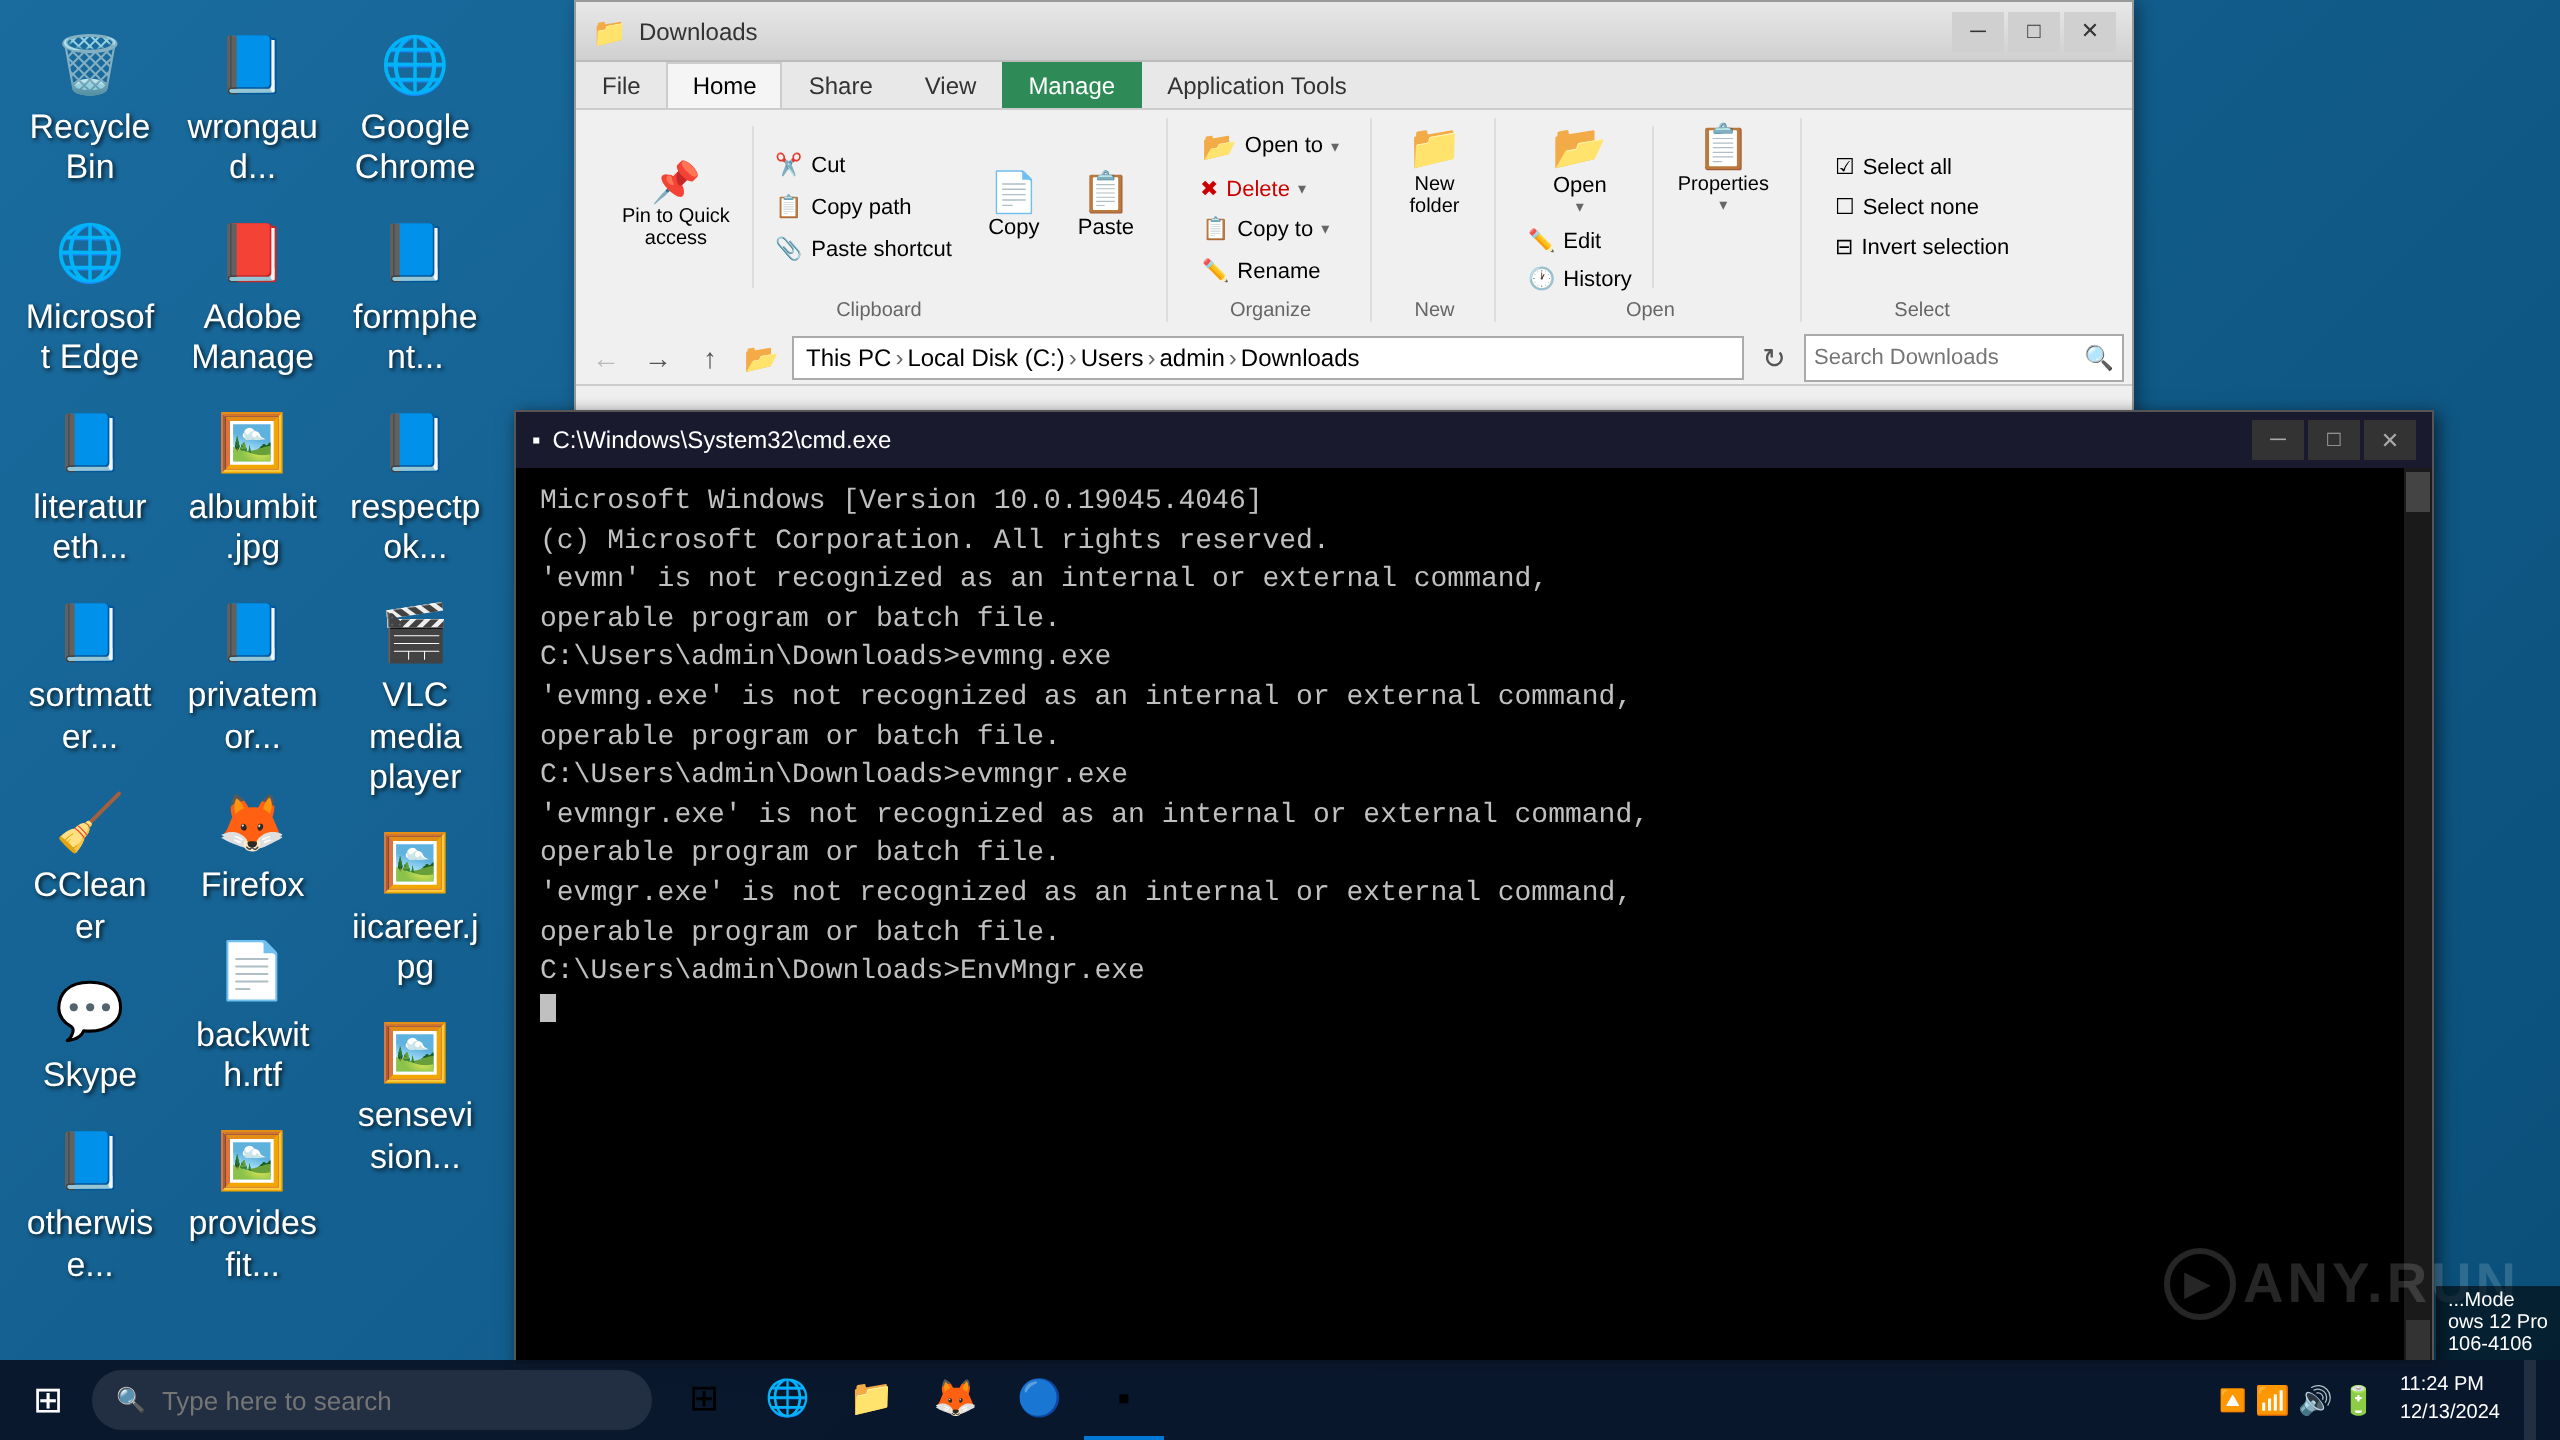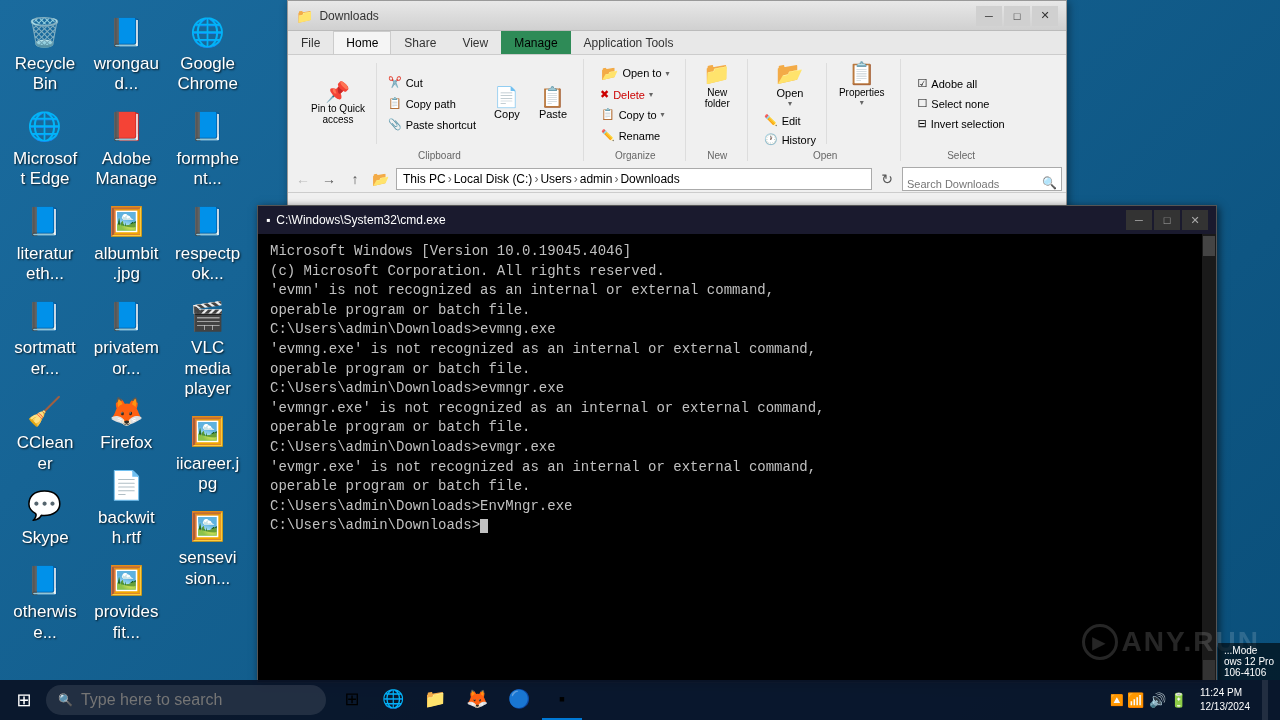--- a/index.html
+++ b/index.html
@@ -133,21 +133,21 @@
 
     .ribbon-tab.active {
       background: #f5f5f5;
       border-color: #ccc;
       border-bottom-color: #f5f5f5;
       color: #000;
     }
 
     .ribbon-tab.manage {
       background: #2e8b57;
-      color: #000000;
+      color: #ffffff;
       border-color: #2e8b57;
     }
 
     .ribbon-content {
       display: flex;
       align-items: stretch;
       padding: 4px 8px;
       gap: 2px;
       min-height: 70px;
     }
@@ -249,21 +249,21 @@
       color: #000;
     }
 
     .path-sep { color: #666; }
 
     .search-box {
       width: 160px;
       height: 24px;
       border: 1px solid #aaa;
       display: flex;
-      align-items: flex-end;
+      align-items: center;
       background: white;
       padding: 0 4px;
       gap: 4px;
     }
 
     .search-box input {
       border: none;
       outline: none;
       font-size: 11px;
       width: 100%;
@@ -805,21 +805,21 @@
           </div>
         </div>
         <span class="ribbon-group-label">Open</span>
       </div>
 
       <div class="ribbon-group">
         <div class="ribbon-btns">
           <div style="display:flex;flex-direction:column;gap:3px;">
             <div class="check-btn">
               <span>☑</span>
-              <span>Adobe all</span>
+              <span>Select all</span>
             </div>
             <div class="check-btn">
               <span>☐</span>
               <span>Select none</span>
             </div>
             <div class="check-btn">
               <span>⊟</span>
               <span>Invert selection</span>
             </div>
           </div>
@@ -874,28 +874,26 @@
           <span class="line">operable program or batch file.</span>
           <span class="line"></span>
           <span class="line">C:\Users\admin\Downloads&gt;evmng.exe</span>
           <span class="line">'evmng.exe' is not recognized as an internal or external command,</span>
           <span class="line">operable program or batch file.</span>
           <span class="line"></span>
           <span class="line">C:\Users\admin\Downloads&gt;evmngr.exe</span>
           <span class="line">'evmngr.exe' is not recognized as an internal or external command,</span>
           <span class="line">operable program or batch file.</span>
           <span class="line"></span>
-          <span class="line">C:\Users\admin\Downloads&gt;evmgr.exe</span>
           <span class="line">'evmgr.exe' is not recognized as an internal or external command,</span>
           <span class="line">operable program or batch file.</span>
           <span class="line"></span>
           <span class="line">C:\Users\admin\Downloads&gt;EnvMngr.exe</span>
           <span class="line"></span>
           <div class="cursor-line">
-            <span class="line">C:\Users\admin\Downloads&gt;</span>
             <span class="cmd-cursor"></span>
           </div>
         </div>
       <div class="cmd-scrollbar">
         <div style="width:12px;height:20px;background:#444;margin-top:2px;cursor:pointer;"></div>
         <div style="flex:1;"></div>
         <div style="width:12px;height:20px;background:#333;margin-bottom:2px;cursor:pointer;"></div>
       </div>
     </div>
   </div>
@@ -908,21 +906,21 @@
   <div class="mode-indicator">
     <span>...Mode</span><br>
     <span>ows 12 Pro</span><br>
     <span>106-4106</span>
   </div>
 
   <div class="taskbar">
     <div class="start-btn">⊞</div>
     <div class="search-bar">
       <span>🔍</span>
-      <input type="text" style="background: transparent; border: none; outline: none; color: rgba(255, 255, 255, 0.7); font-size: 16px; width: 100%;" placeholder="Type here to search">
+      <input type="text" style="background: transparent; border: none; outline: none; color: rgba(255, 255, 255, 0.7); font-size: 13px; width: 100%;" placeholder="Type here to search">
     </div>
     <div class="taskbar-apps">
 
     <div class="taskbar-app" title="Task View">
           <span style="font-size:18px;">⊞</span>
         </div>
         <div class="taskbar-app" title="Edge">
           <span style="font-size:18px;">🌐</span>
         </div>
         <div class="taskbar-app" title="File Explorer">

